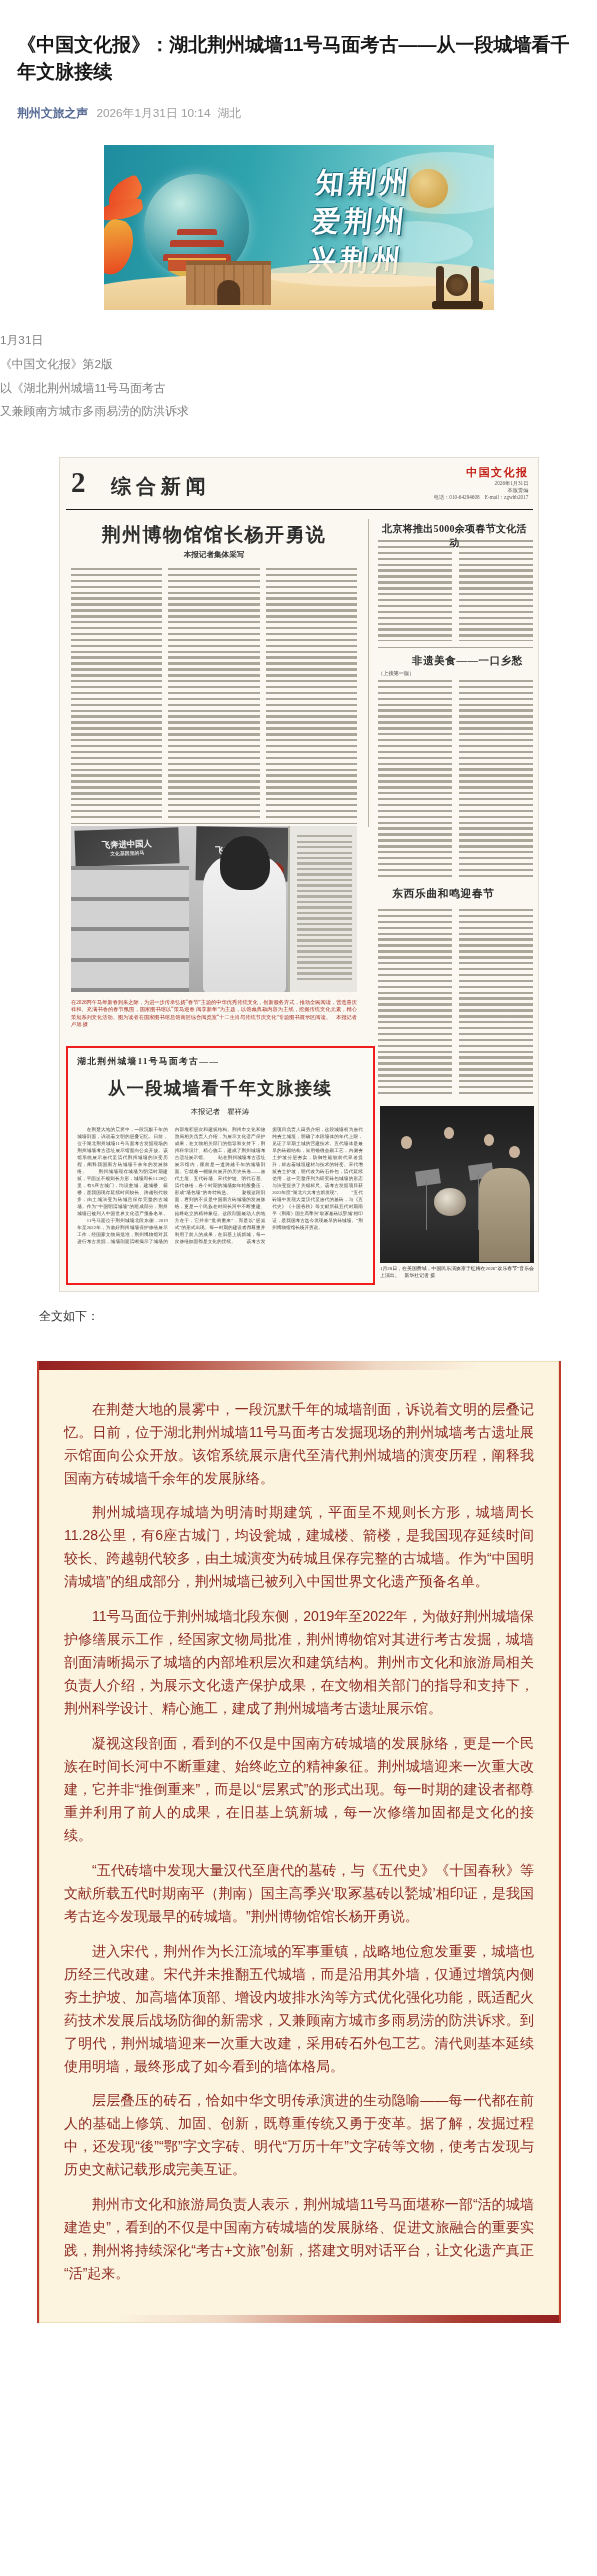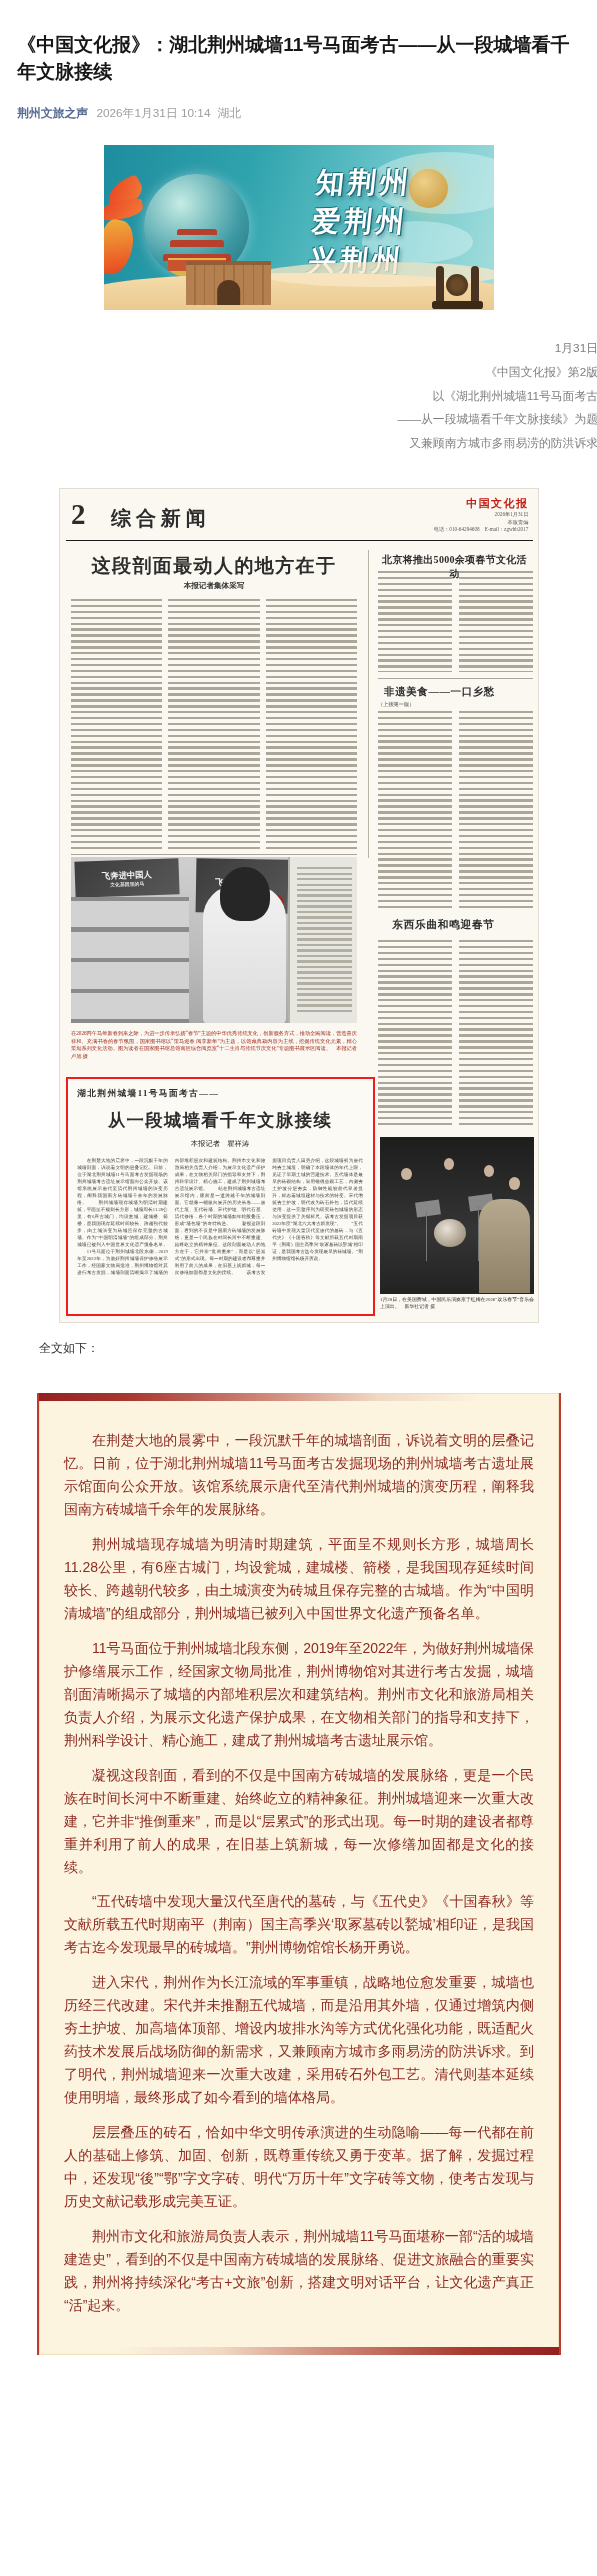--- a/index.html
+++ b/index.html
@@ -32,21 +32,21 @@
   .b-sand2{position:absolute;left:40%;right:-7px;bottom:23.6px;height:25px;background:rgba(248,231,197,.75);border-radius:50%;}
   .b-gate{position:absolute;left:82px;bottom:5.5px;width:85px;height:40px;
     background:repeating-linear-gradient(90deg,#b5804f 0 8.3px,#a06f41 8.3px 9.7px);border-top:4.2px solid #8f5f36;}
   .b-gate .arch{position:absolute;left:50%;transform:translateX(-50%);bottom:0;width:23.6px;height:25px;background:#55381f;border-radius:11.8px 11.8px 0 0;}
   .b-bronze{position:absolute;right:9.7px;bottom:1.4px;width:54px;height:51px;}
   .b-bronze .neck{position:absolute;bottom:7px;width:8.3px;height:36px;background:#4a3320;border-radius:4.2px 4.2px 1.4px 1.4px;}
   .b-bronze .drum{position:absolute;left:16px;bottom:12.5px;width:22px;height:22px;border-radius:50%;background:radial-gradient(circle,#6b4a2a 30%,#3d2a16 95%);}
   .b-bronze .base{position:absolute;left:1.4px;bottom:0;width:51px;height:8.3px;background:#3d2a16;border-radius:2.8px;}
 
   
-  .caption{margin-top:27px;text-align:right;color:#7f7f7f;font-size:11.8px;line-height:23.6px;}
+  .caption{margin-top:19px;text-align:left;color:#7f7f7f;font-size:11.8px;line-height:23.6px;}
 
   
   .np{position:relative;width:480px;height:835px;margin:33px auto 0;background:#faf8f1;
     border:0.7px solid #e2ddd0;box-sizing:border-box;color:#2c2c2c;}
   .np-header{position:absolute;top:7px;left:11px;right:9.7px;height:40px;}
   .np-pageno{position:absolute;left:0;top:1.4px;font-size:29px;font-weight:700;}
   .np-section{position:absolute;left:40px;top:8.3px;font-size:20px;font-weight:700;letter-spacing:4.9px;}
   .np-right{position:absolute;right:0;top:0;text-align:right;}
   .np-masthead{font-size:11px;font-weight:700;color:#c32017;letter-spacing:1.4px;}
   .np-small{font-size:5.2px;color:#5a5a5a;line-height:7.3px;}
@@ -54,21 +54,21 @@
   .np-h-left{position:absolute;top:64px;left:11px;width:286px;text-align:center;font-size:19px;font-weight:700;letter-spacing:1.4px;}
   .np-sub{position:absolute;top:92px;left:11px;width:286px;text-align:center;font-size:7.6px;font-weight:700;color:#333;}
   .np-vdiv{position:absolute;top:61px;left:308px;width:0.7px;height:308px;background:#b9b4a6;}
   .np-h-right{position:absolute;top:64px;left:318px;width:153px;font-size:10px;font-weight:700;text-align:center;letter-spacing:0.3px;}
   .mcols{display:flex;gap:6.2px;}
   .mc{flex:1;background:repeating-linear-gradient(#979284 0 2.4px,rgba(0,0,0,0) 2.4px 5.9px);opacity:.8;}
   .mcols-left{position:absolute;top:110px;left:11px;width:286px;height:251px;}
   .left-rule{position:absolute;top:365px;left:11px;width:286px;border-top:0.7px solid #aaa49a;}
   .mcols-r1{position:absolute;top:82px;left:318px;width:155px;height:101px;}
   .r-rule1{position:absolute;top:189px;left:318px;width:155px;border-top:0.7px solid #aaa49a;}
-  .np-h-mid{position:absolute;top:196px;left:302px;width:155px;text-align:center;font-size:10.4px;font-weight:700;letter-spacing:0.7px;}
+  .np-h-mid{position:absolute;top:196px;left:330px;width:155px;text-align:center;font-size:10.4px;font-weight:700;letter-spacing:0.7px;}
   .np-note{position:absolute;top:212px;left:318px;font-size:5.2px;color:#444;}
   .mcols-r2{position:absolute;top:222px;left:318px;width:155px;height:198px;}
   .np-h-music{position:absolute;top:429px;left:306px;width:155px;text-align:center;font-size:10.7px;font-weight:700;letter-spacing:0.7px;}
   .mcols-r3{position:absolute;top:451px;left:318px;width:155px;height:189px;}
 
   .photo1{position:absolute;top:368px;left:11px;width:286px;height:166px;overflow:hidden;
     background:linear-gradient(180deg,#cfcfcf,#bdbdbd 55%,#a9a9a9);}
   .poster{position:absolute;background:linear-gradient(135deg,#3c3c3c,#585858);color:#f4f4f4;
     font-family:"Liberation Serif",serif;font-weight:700;display:flex;flex-direction:column;align-items:center;justify-content:center;}
   .shelf{position:absolute;left:0;top:40px;bottom:0;width:118px;
@@ -146,38 +146,37 @@
     <div class="neck" style="right:5.5px;"></div>
     <div class="drum"></div>
     <div class="base"></div>
   </div>
 </div>
 
 <div class="caption">
   <div>1月31日</div>
   <div>《中国文化报》第2版</div>
   <div>以《湖北荆州城墙11号马面考古</div>
-  <div>——从一段城墙看千年文脉接续》为题</div>
   <div>又兼顾南方城市多雨易涝的防洪诉求</div>
 </div>
 
 <div class="np serif">
   <div class="np-header">
     <div class="np-pageno">2</div>
     <div class="np-section">综合新闻</div>
     <div class="np-right">
       <div class="np-masthead">中国文化报</div>
       <div class="np-small">2026年1月31日</div>
       <div class="np-small">本版责编</div>
       <div class="np-small">电话：010-64294608　E-mail：zgwhb2017</div>
     </div>
   </div>
   <div class="np-rule"></div>
 
-  <div class="np-h-left">这段剖面最动人的地方在于</div>
+  <div class="np-h-left">荆州博物馆馆长杨开勇说</div>
   <div class="np-sub">本报记者集体采写</div>
   <div class="mcols mcols-left">
       <div class="mc"></div>
       <div class="mc"></div>
       <div class="mc"></div>
     </div>
   <div class="left-rule"></div>
 
   <div class="np-vdiv"></div>
 

